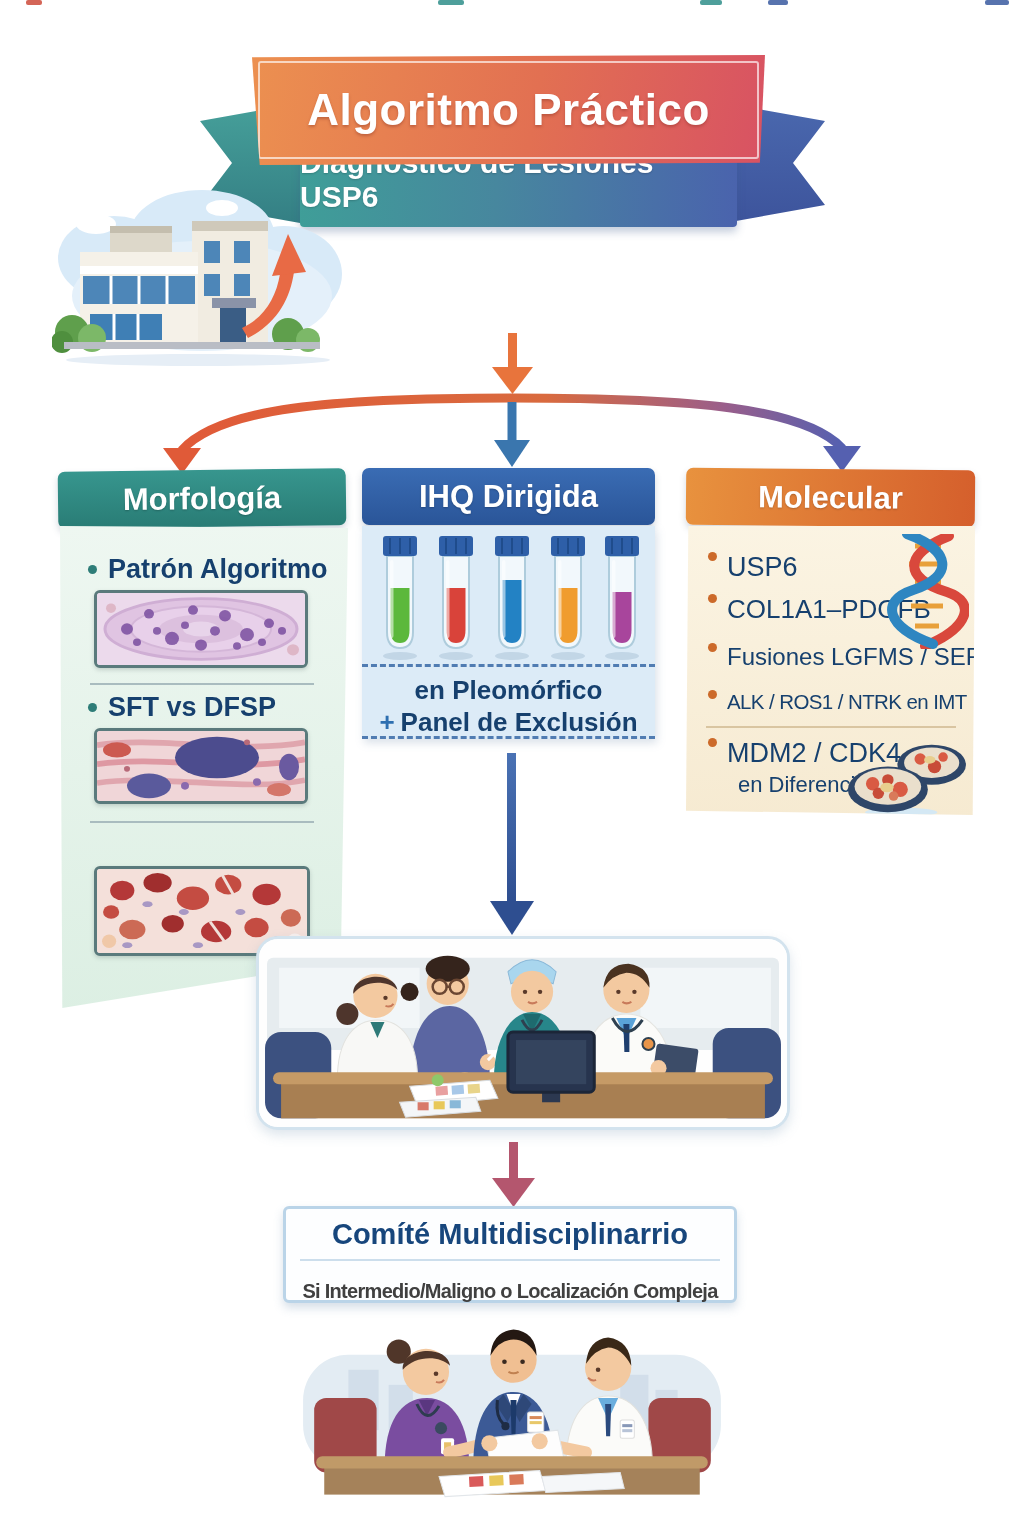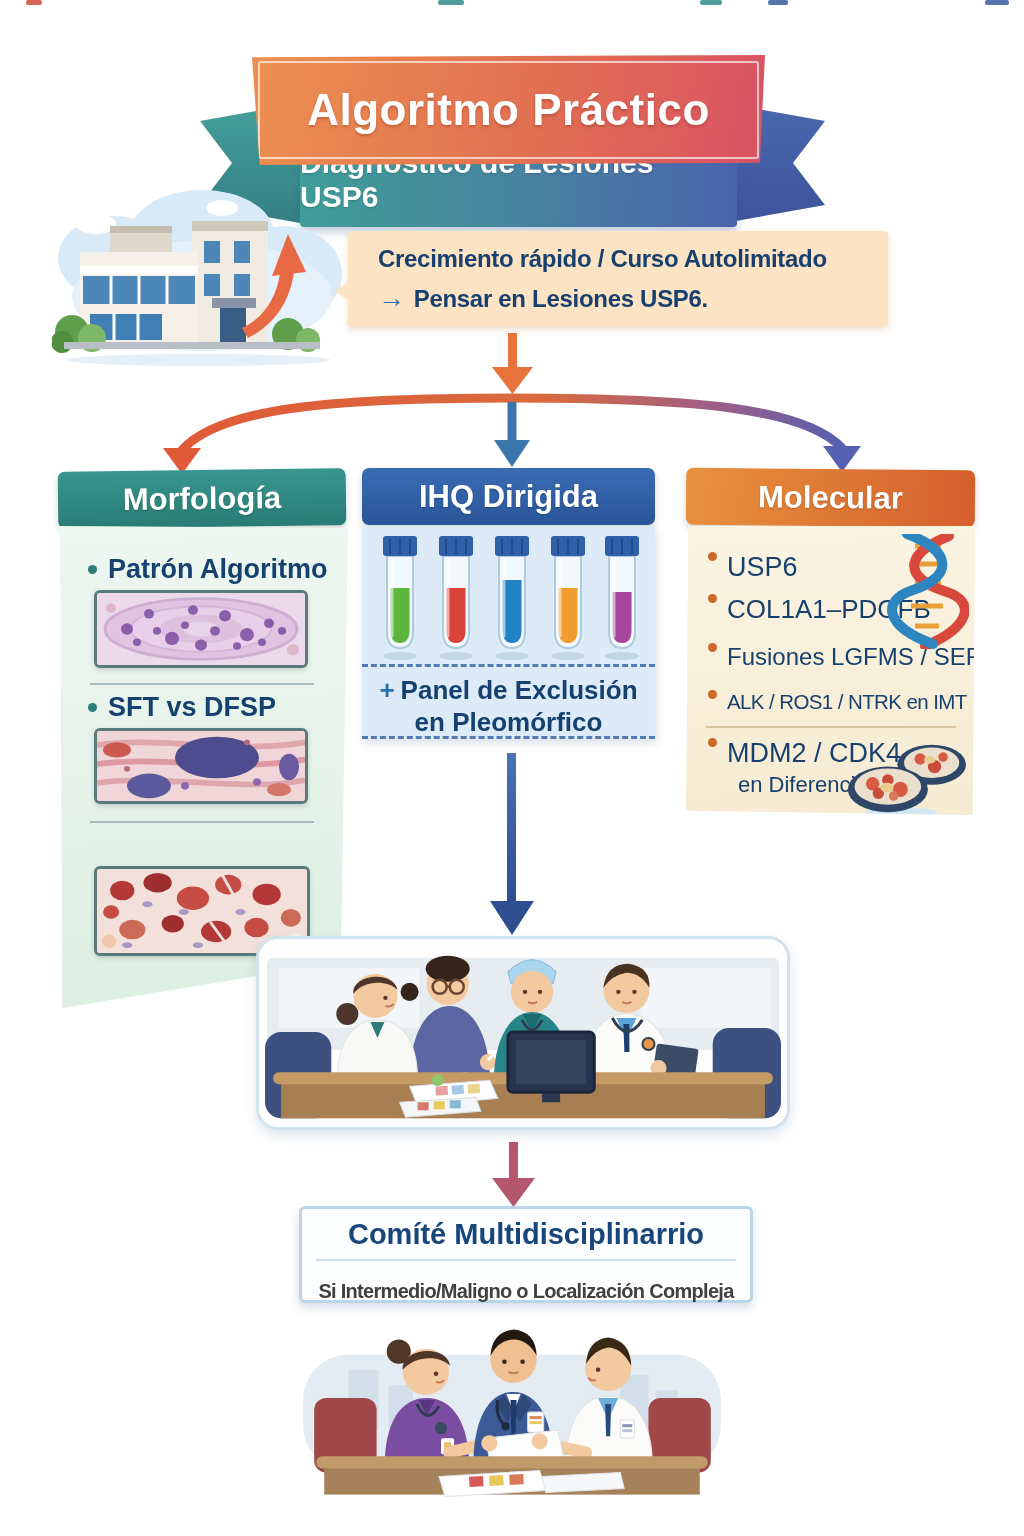--- a/index.html
+++ b/index.html
@@ -75,21 +75,21 @@
              box-shadow:2px 4px 8px rgba(170,140,100,.25);}
   .r-item{position:absolute;display:flex;align-items:flex-start;gap:10px;
           font-weight:normal;color:#16406e;white-space:nowrap;}
   .r-div{position:absolute;left:20px;top:200px;width:250px;height:2px;background:#d9c5a1;}
 
   
   #team1{left:256px;top:936px;width:534px;height:194px;background:#fefefe;
          border:3px solid #d3e3ee;border-radius:22px;overflow:hidden;
          box-shadow:0 5px 12px rgba(120,150,180,.25);}
   #committee{left:283px;top:1206px;width:454px;height:97px;background:#fdfeff;
-             border:3px solid #bad4e8;border-radius:6px;box-shadow:0 5px 10px rgba(120,150,180,.3);margin-left:16px;}
+             border:3px solid #bad4e8;border-radius:6px;box-shadow:0 5px 10px rgba(120,150,180,.3);}
   .cmt-title{position:absolute;left:0;right:0;top:9px;text-align:center;
              font-size:29px;font-weight:bold;color:#17467c;}
   .cmt-div{position:absolute;left:14px;right:14px;top:50px;height:2px;background:#ccdeec;}
   .cmt-sub{position:absolute;left:0;right:0;top:71px;text-align:center;
            font-size:20px;font-weight:bold;color:#404040;letter-spacing:-.7px;white-space:nowrap;}
   #team2{left:288px;top:1298px;width:448px;height:212px;}
 </style>
 </head>
 <body>
 
@@ -151,26 +151,20 @@
       <rect x="12" y="156" width="256" height="7" fill="#b9bdc5"></rect>
       <ellipse cx="146" cy="174" rx="132" ry="6" fill="#e6eef6"></ellipse>
 
       <g>
         <path d="M 196 152 C 224 138 238 114 242 86 L 228 88 C 224 112 212 132 190 142 Z" fill="#e86a45"></path>
         <polygon points="236,48 220,90 254,86" fill="#e86a45"></polygon>
       </g>
     </svg>
   </div>
 
-  <div class="abs" id="trigger">
-    <div class="trig-line" style="top:14px">Crecimiento rápido / Curso Autolimitado</div>
-    <div class="trig-line" style="top:52px">
-      <span class="trig-arrow">→</span><span>Pensar en Lesiones USP6.</span>
-    </div>
-  </div>
 
   <div class="abs" style="left:482px;top:333px;width:60px;height:62px">
     <svg width="60" height="62" viewBox="0 0 60 62">
       <rect x="26" y="0" width="9" height="36" fill="#e8743c"></rect>
       <polygon points="10,34 51,34 30.5,61" fill="#e8743c"></polygon>
     </svg>
   </div>
 
   <div class="abs" style="left:0;top:392px;width:1024px;height:85px">
     <svg width="1024" height="85" viewBox="0 0 1024 85">
@@ -331,22 +325,22 @@
         <path d="M -13 26 L -13 102 Q -13 118 0 118 Q 13 118 13 102 L 13 26 Z" fill="#f2f8fc" stroke="#aeccdc" stroke-width="2"></path>
         <path d="M -9.5 62 L -9.5 100 Q -9.5 113 0 113 Q 9.5 113 9.5 100 L 9.5 62 Z" fill="#a8459c"></path>
         <rect x="-10" y="30" width="3.5" height="78" rx="2" fill="#ffffff" opacity=".55"></rect>
         <rect x="-17" y="6" width="34" height="20" rx="3" fill="#2e5fa8"></rect>
         <line x1="-10" y1="8" x2="-10" y2="24" stroke="#1f4c8c" stroke-width="2"></line>
         <line x1="0" y1="8" x2="0" y2="24" stroke="#1f4c8c" stroke-width="2"></line>
         <line x1="10" y1="8" x2="10" y2="24" stroke="#1f4c8c" stroke-width="2"></line>
       </g>
     </svg>
     <div class="ihq-note">
+      <div>en Pleomórfico</div>
       <div><span class="plus">+</span><span>Panel de Exclusión</span></div>
-      <div>en Pleomórfico</div>
     </div>
   </div>
 
   <div class="abs" id="panel-mol">
     <div class="r-item" style="left:22px;top:26px;font-size:27px">
       <span class="bullet bullet-orange"></span>
       <span>USP6</span>
     </div>
     <div class="r-item" style="left:22px;top:68px;font-size:26px">
       <span class="bullet bullet-orange"></span>

